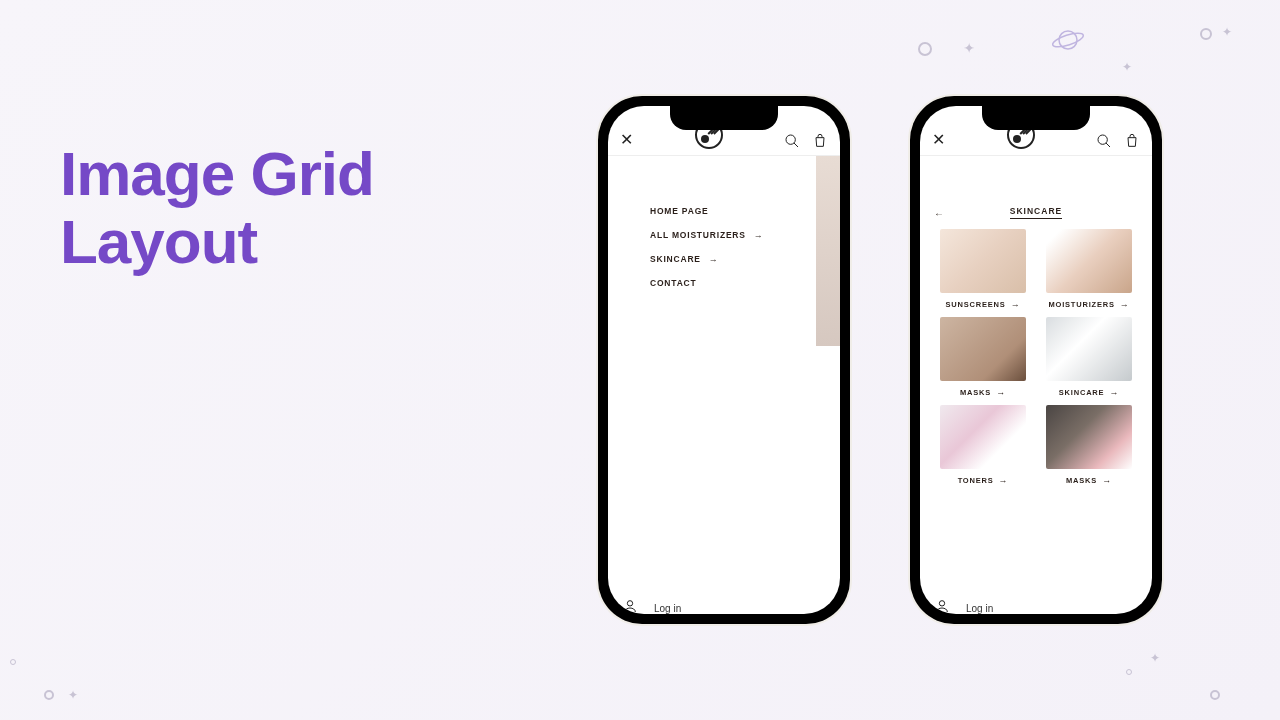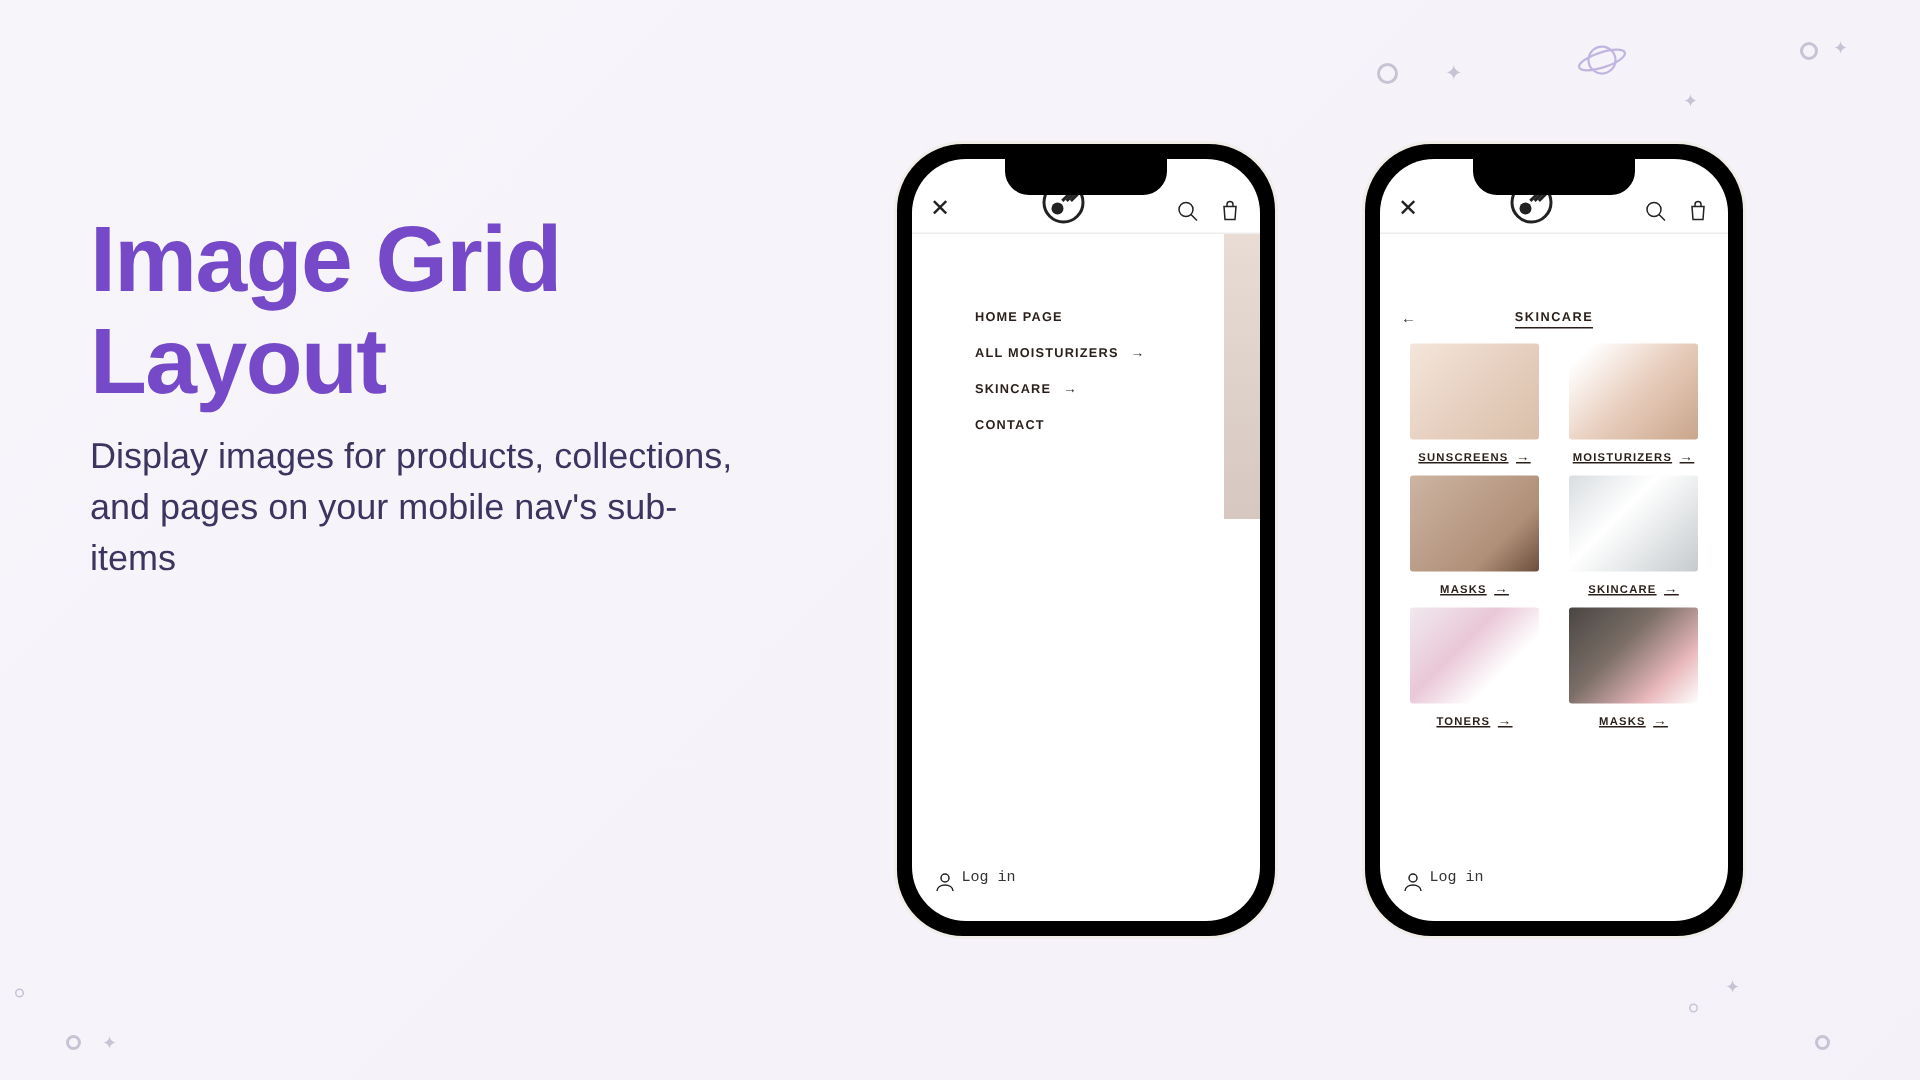--- a/index.html
+++ b/index.html
@@ -161,39 +161,38 @@
   }
   .tile { display:flex; flex-direction:column; align-items:center; cursor:pointer; }
   .thumb {
     width: 86px; height: 64px;
     border-radius: 2px;
   }
   .tile-label {
     font-size: 7.5px; letter-spacing: 0.8px; font-weight:700;
     color:#2a1f1a;
     margin-top: 6px;
-    display:flex; align-items:center; gap:5px;text-decoration:underline;
+    display:flex; align-items:center; gap:5px;
   }
 
   
   .t1 { background: linear-gradient(135deg,#f4e6db 0%,#e7d0c0 50%,#d9bfa9 100%); }
   .t2 { background: linear-gradient(135deg,#fff 10%,#e9cfbf 50%,#c9a58a 100%); }
   .t3 { background: linear-gradient(135deg,#cdb5a2 0%,#b08f78 70%,#6b4f3d 100%); }
   .t4 { background: linear-gradient(135deg,#d9dde0 0%,#fff 40%,#c5cacd 100%); }
   .t5 { background: linear-gradient(135deg,#f0e9ee 0%,#e9c7d7 40%,#fff 70%); }
   .t6 { background: linear-gradient(135deg,#4a4543 0%,#7a6e66 40%,#e9b8bc 75%,#fff 100%); }
 
   .footer {
     height: 34px;
-    display:flex; align-items:flex-start; gap:3px;
+    display:flex; align-items:flex-end; gap:16px;
     padding: 0 14px;
     font-size: 10px;
     color:#333;
     cursor: pointer;
-    font-family: Liberation Mono, monospace;
   }
 </style>
 </head>
 <body>
 
 <div class="deco deco-circle-tr"></div>
 <div class="deco deco-star-tr">✦</div>
 <div class="deco deco-planet">
   <svg viewBox="0 0 34 24">
       <ellipse cx="17" cy="12" rx="9" ry="9"></ellipse>
@@ -206,21 +205,20 @@
 <div class="deco deco-circle-bl"></div>
 <div class="deco deco-donut-bl"></div>
 <div class="deco deco-x-bl">✦</div>
 <div class="deco deco-donut-br"></div>
 <div class="deco deco-donut-br2"></div>
 <div class="deco deco-star-br">✦</div>
 
 <div class="content">
   <div class="text-block">
     <h1 class="headline">Image Grid Layout</h1>
-    <p class="subcopy">Display images for products, collections, and pages on your mobile nav's sub-items</p>
   </div>
 
   <div class="phones">
 
     <div class="phone">
       <div class="notch"></div>
       <div class="screen">
         <div class="topbar">
           <div class="tb-left">
             <span class="close-x">✕</span>

